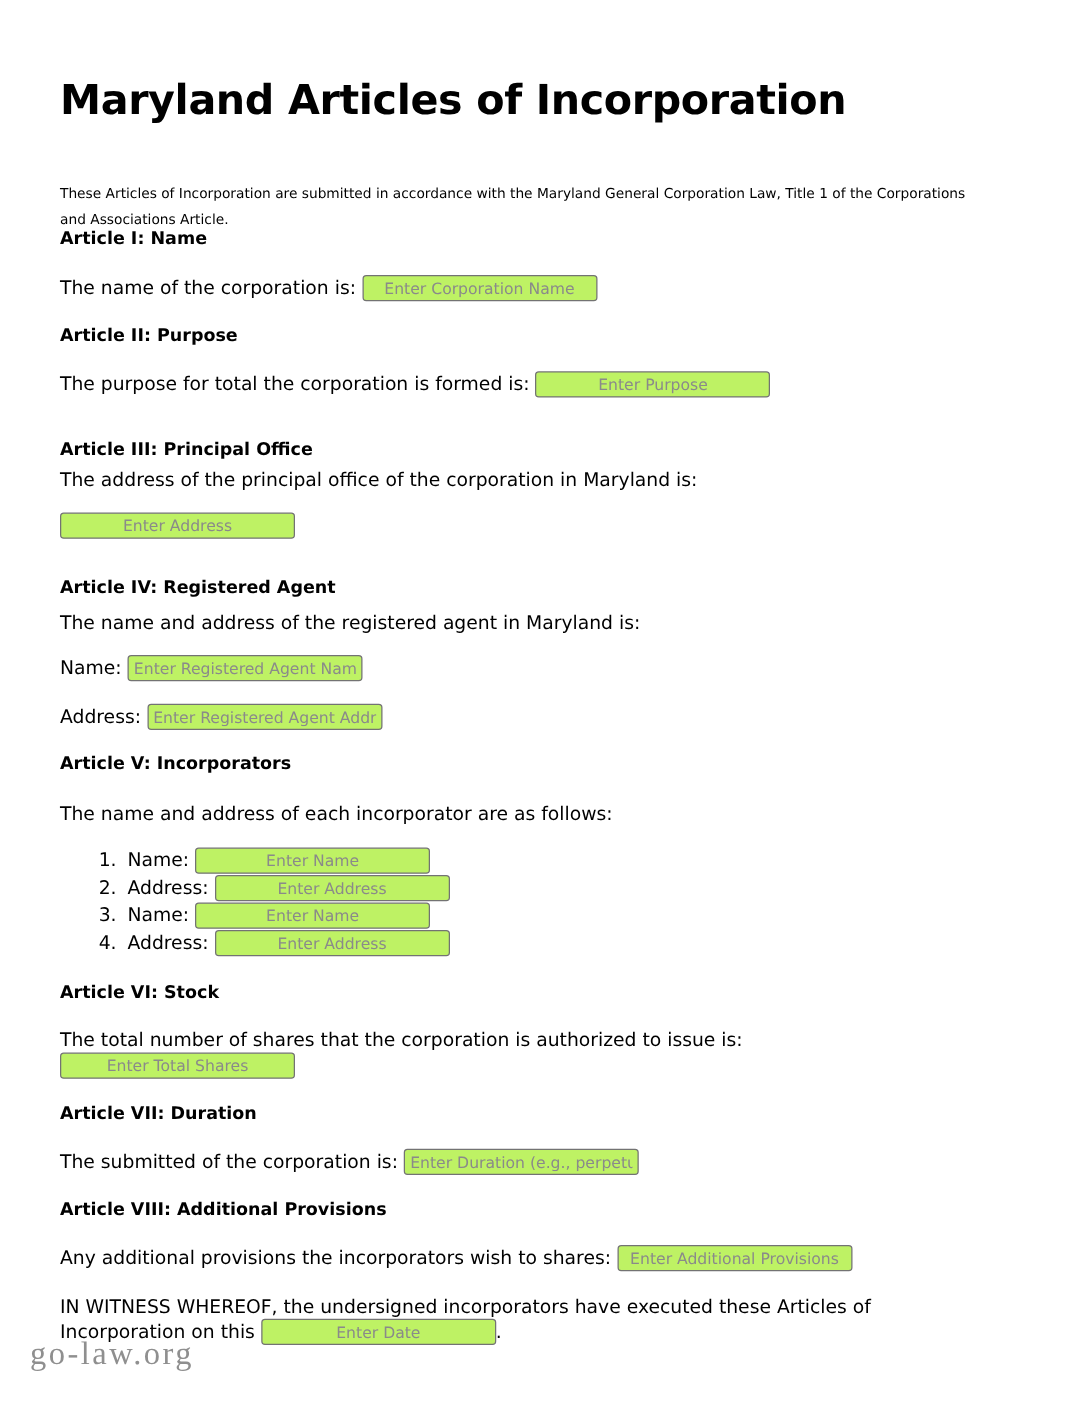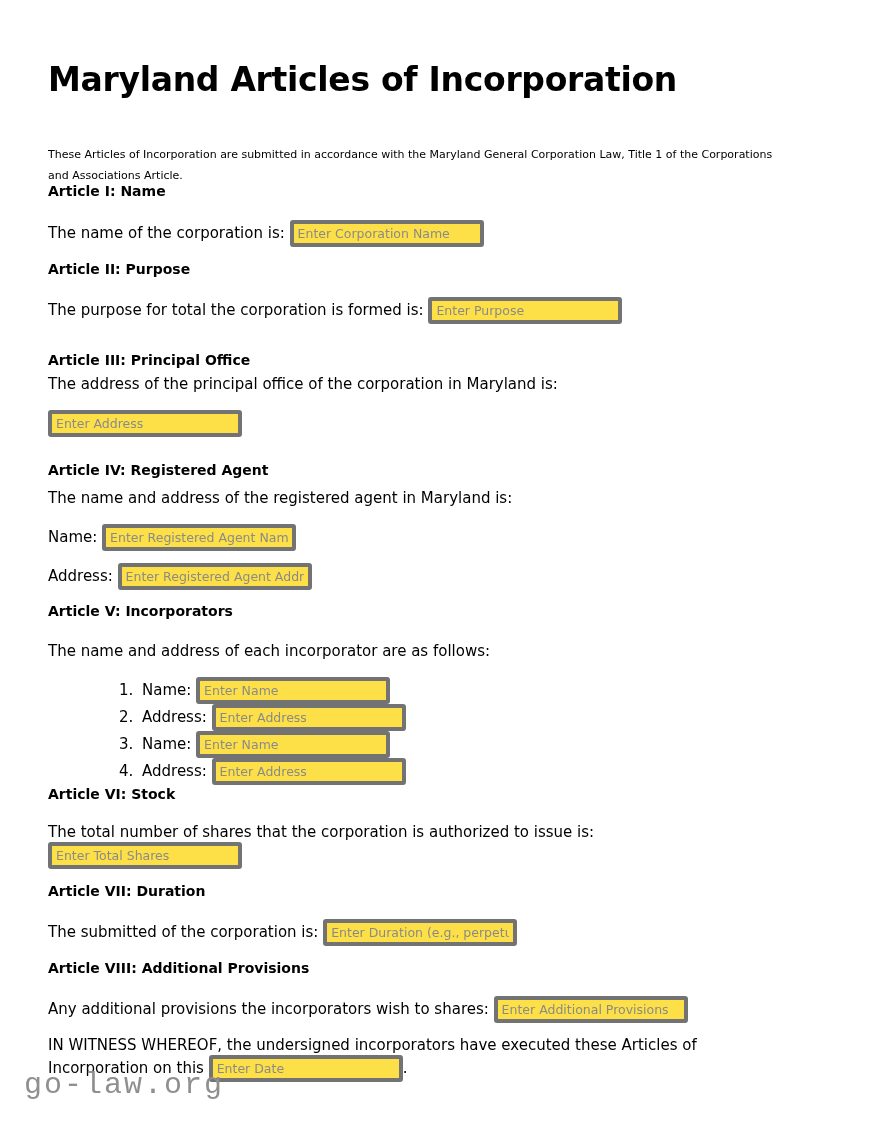--- a/index.html
+++ b/index.html
@@ -54,29 +54,30 @@
     line-height: 20px;
   }
   .row {
     display: block;
     white-space: nowrap;
   }
   input.field {
     font-family: "DejaVu Sans", "Liberation Sans", sans-serif;
     font-size: 12.5px;
     color: #111;
-    background: #fde047;
-    border: 4px solid #737373;
+    background: #bef264;
+    border: 1px solid #737373;
     border-radius: 3px;
     padding: 1px 4px;
     height: 17px;
     line-height: 17px;
     box-sizing: content-box;
     vertical-align: baseline;
     outline: none;
+    text-align: center;
   }
   input.field::placeholder {
     color: #8a8a8a;
     opacity: 1;
   }
   .w-corp  { width: 178px; }
   .w-purp  { width: 178px; }
   .w-addr  { width: 178px; }
   .w-agent { width: 178px; }
   .w-name  { width: 178px; }
@@ -90,28 +91,27 @@
     margin: 0;
     padding: 0 0 0 50px;
     list-style-position: outside;
     list-style-type: decimal;
   }
   ol.incorporators li {
     font-size: 15px;
     line-height: 22px;
     white-space: nowrap;
     padding-left: 4px;
-    margin-left: 40px;
   }
   .watermark {
     position: absolute;
     left: 24px;
     top: 1068px;
-    font-family: Liberation Mono, monospace;
-    font-size: 30px;
+    font-family: Liberation Serif, serif;
+    font-size: 26px;
     letter-spacing: 2px;
     color: #8f8f8f;
     white-space: nowrap;
     pointer-events: none;
   }
 
   
   .blk { position: absolute; left: 0; }
   .b-a1h   { top: 182px; }
   .b-a1p   { top: 220px; }

